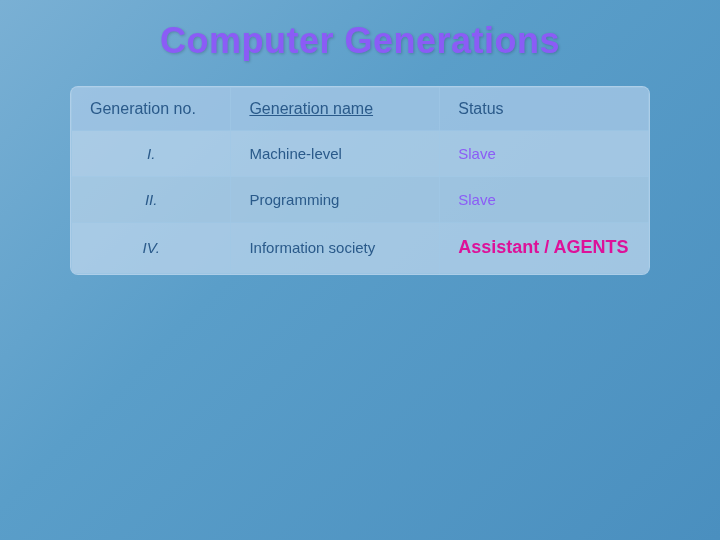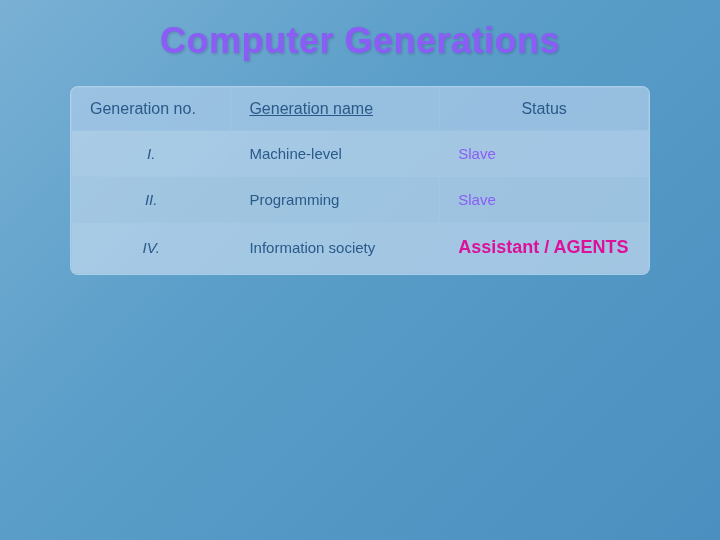--- a/index.html
+++ b/index.html
@@ -60,21 +60,20 @@
       width: 160px;
     }
 
     thead th:nth-child(2) {
       width: 210px;
       text-decoration: underline;
     }
 
     thead th:nth-child(3) {
       width: 210px;
-      text-align: center;
     }
 
     tbody tr {
       background: rgba(190, 215, 238, 0.35);
     }
 
     tbody tr:nth-child(even) {
       background: rgba(175, 205, 230, 0.3);
     }
 

